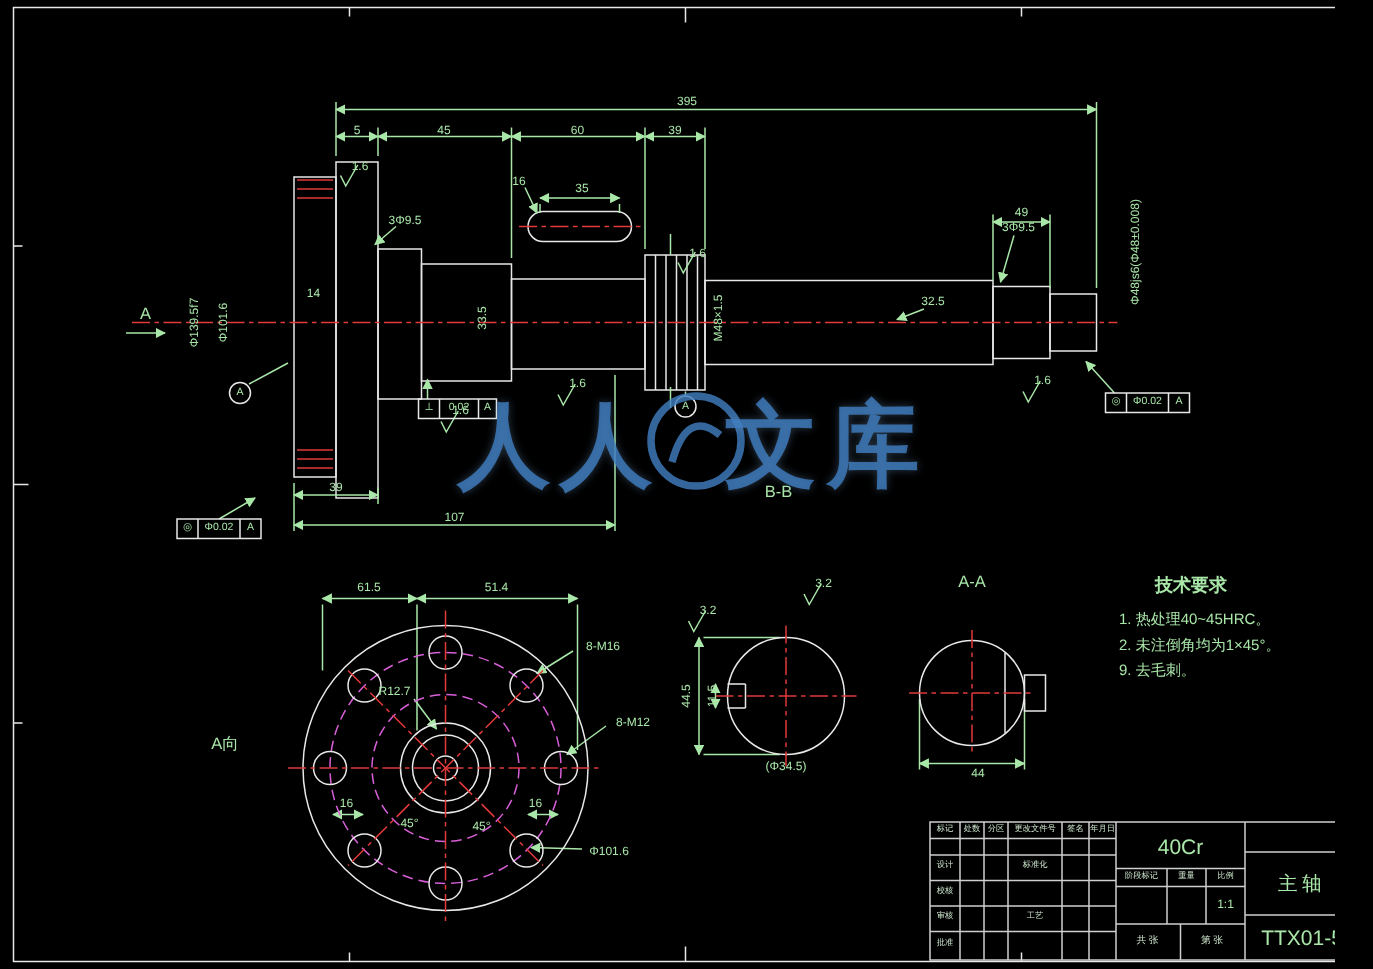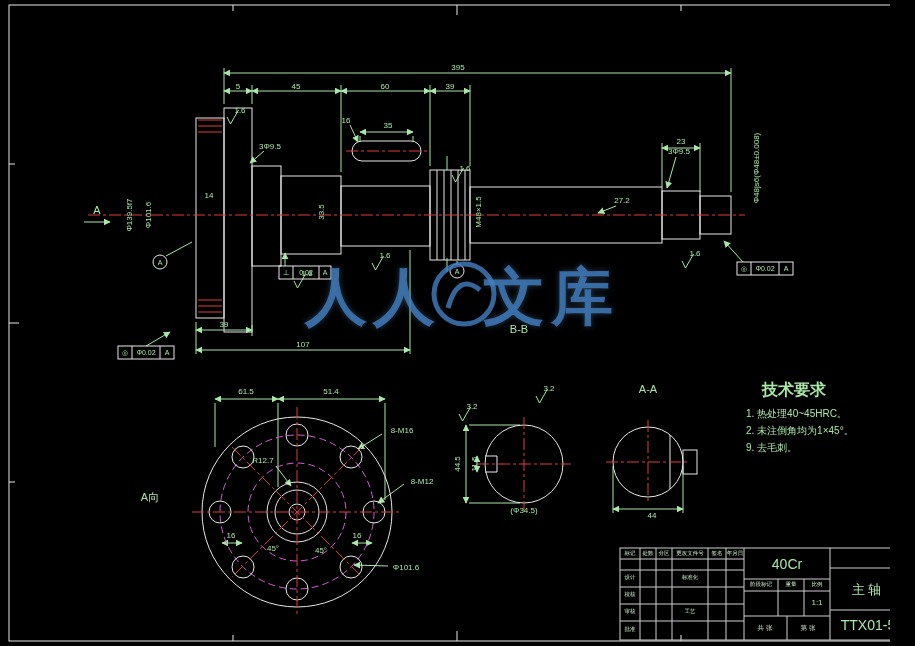--- a/index.html
+++ b/index.html
@@ -2,21 +2,21 @@
 <html><head>
 <meta charset="utf-8">
 <style>
   html,body{margin:0;padding:0;background:#000;}
   .page{position:relative;width:866px;height:646px;background:#000;overflow:hidden;
         font-family:"Liberation Sans",sans-serif;padding-left:24px;}
   svg{position:absolute;left:0;top:0;}
   .lbl{position:absolute;transform:translate(-50%,-50%);color:#a9e7a9;font-size:8px;
        white-space:nowrap;line-height:1;}
   .lbl.s11{font-size:11px;}
-  .lbl.s12{font-size:16px;font-weight:bold;}
+  .lbl.s12{font-size:12px;font-weight:bold;}
   .lbl.s10{font-size:10px;}
   .lbl.s7{font-size:7px;}
   .lbl.rot{transform:translate(-50%,-50%) rotate(-90deg);}
   .lbl.left{transform:translate(0,-50%);}
   .tbl{position:absolute;transform:translate(-50%,-50%);color:#cfe8cf;font-size:5.5px;
        white-space:nowrap;line-height:1;}
   .tbl.v11{font-size:14px;color:#a9e7a9;}
   .tbl.v13{font-size:13px;color:#a9e7a9;letter-spacing:3px;}
   .tbl.v10{font-size:14px;color:#a9e7a9;}
   .tbl.v8{font-size:8px;color:#a9e7a9;}
@@ -247,27 +247,27 @@
     <circle class="wm" cx="464" cy="294" r="30" stroke-width="5"></circle>
     <path class="wm" d="M448,308 Q458,272 480,290" stroke-width="5"></path>
   </g>
 </svg>
 
 <span class="lbl" style="left:458px;top:68px">395</span>
 <span class="lbl" style="left:238px;top:87px">5</span>
 <span class="lbl" style="left:296px;top:87px">45</span>
 <span class="lbl" style="left:385px;top:87px">60</span>
 <span class="lbl" style="left:450px;top:87px">39</span>
-<span class="lbl" style="left:681px;top:142px">23</span>
+<span class="lbl" style="left:681px;top:142px">49</span>
 <span class="lbl" style="left:270px;top:147px">3Φ9.5</span>
 <span class="lbl" style="left:679px;top:152px">3Φ9.5</span>
 <span class="lbl" style="left:346px;top:121px">16</span>
 <span class="lbl" style="left:388px;top:126px">35</span>
 <span class="lbl" style="left:209px;top:196px">14</span>
-<span class="lbl" style="left:622px;top:201px">27.2</span>
+<span class="lbl" style="left:622px;top:201px">32.5</span>
 <span class="lbl rot" style="left:322px;top:212px">33.5</span>
 <span class="lbl rot" style="left:479px;top:212px">M48×1.5</span>
 <span class="lbl rot" style="left:130px;top:215px">Φ139.5f7</span>
 <span class="lbl rot" style="left:149px;top:215px">Φ101.6</span>
 <span class="lbl rot" style="left:757px;top:168px">Φ48js6(Φ48±0.008)</span>
 <span class="lbl" style="left:240px;top:111px">1.6</span>
 <span class="lbl" style="left:307px;top:274px">1.6</span>
 <span class="lbl" style="left:385px;top:256px">1.6</span>
 <span class="lbl" style="left:695px;top:254px">1.6</span>
 <span class="lbl" style="left:465px;top:169px">1.6</span>

